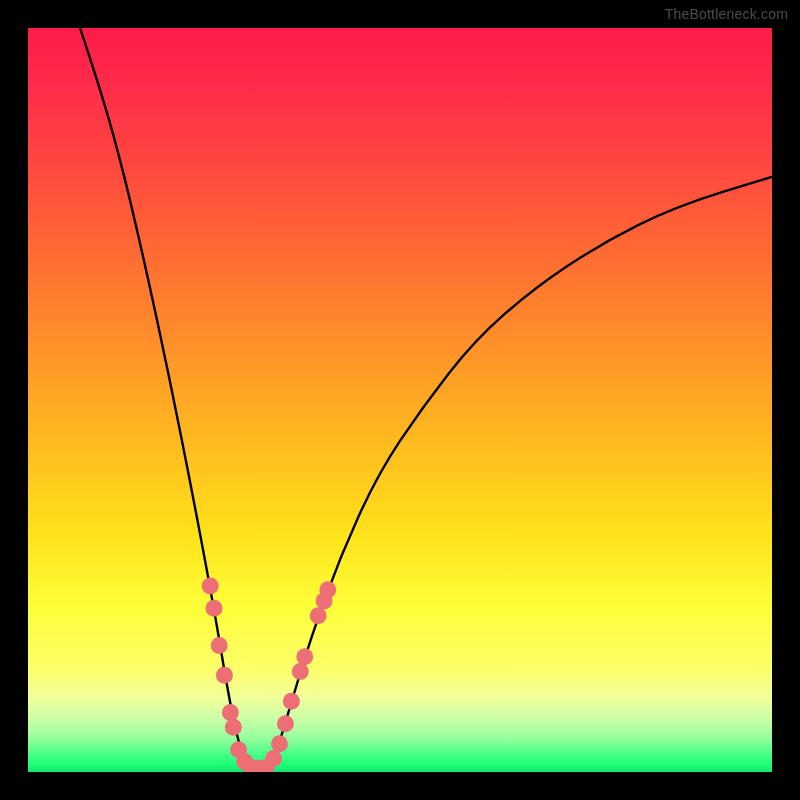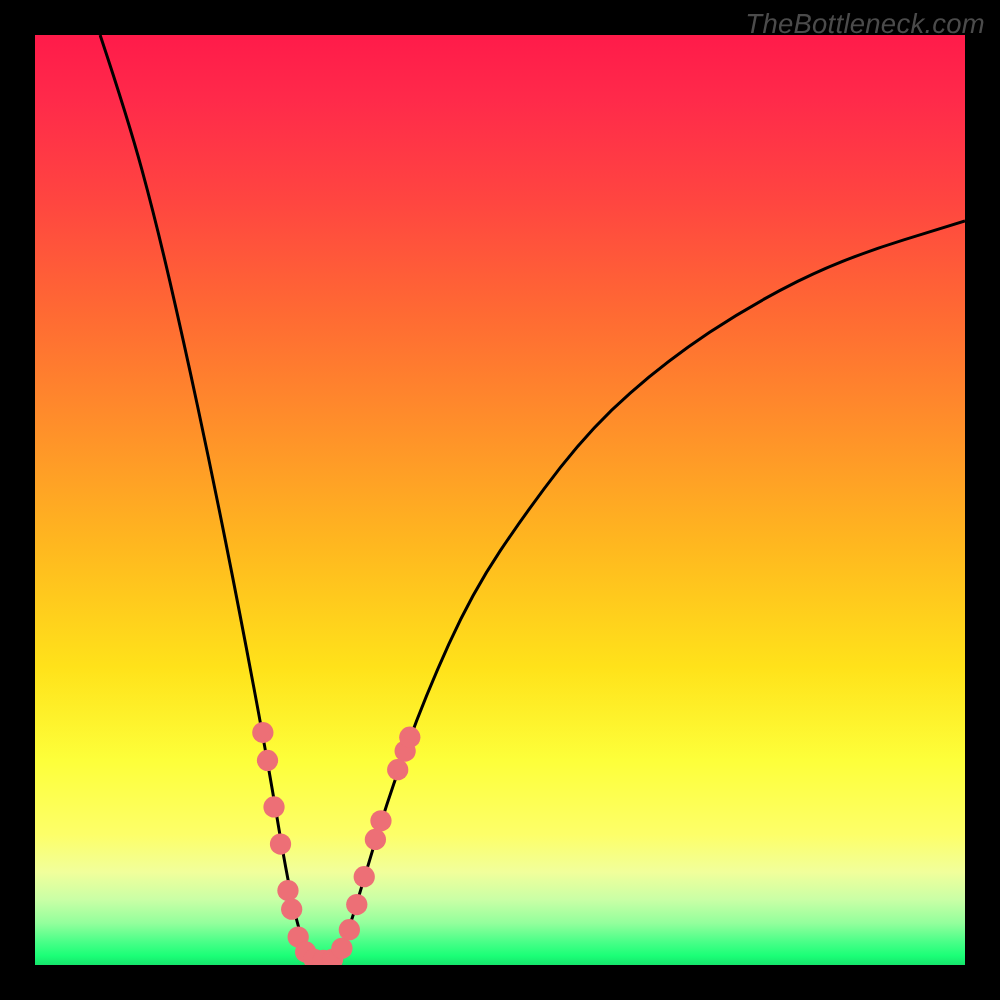--- a/index.html
+++ b/index.html
@@ -50,25 +50,24 @@
       #4aff88 97.5%,
       #1bff77 99%,
       #15e46b 100%
     );
   }
   .watermark {
     position: absolute;
     top: 6px;
     right: 12px;
     color: #4b4b4b;
-    font-size: 22px;
+    font-size: 14px;
     font-weight: 500;
     letter-spacing: 0.2px;
     user-select: none;
-    font-style: italic;
   }
   svg.curve {
     position: absolute;
     left: 0;
     top: 0;
     width: 100%;
     height: 100%;
   }
 </style>
 </head>

